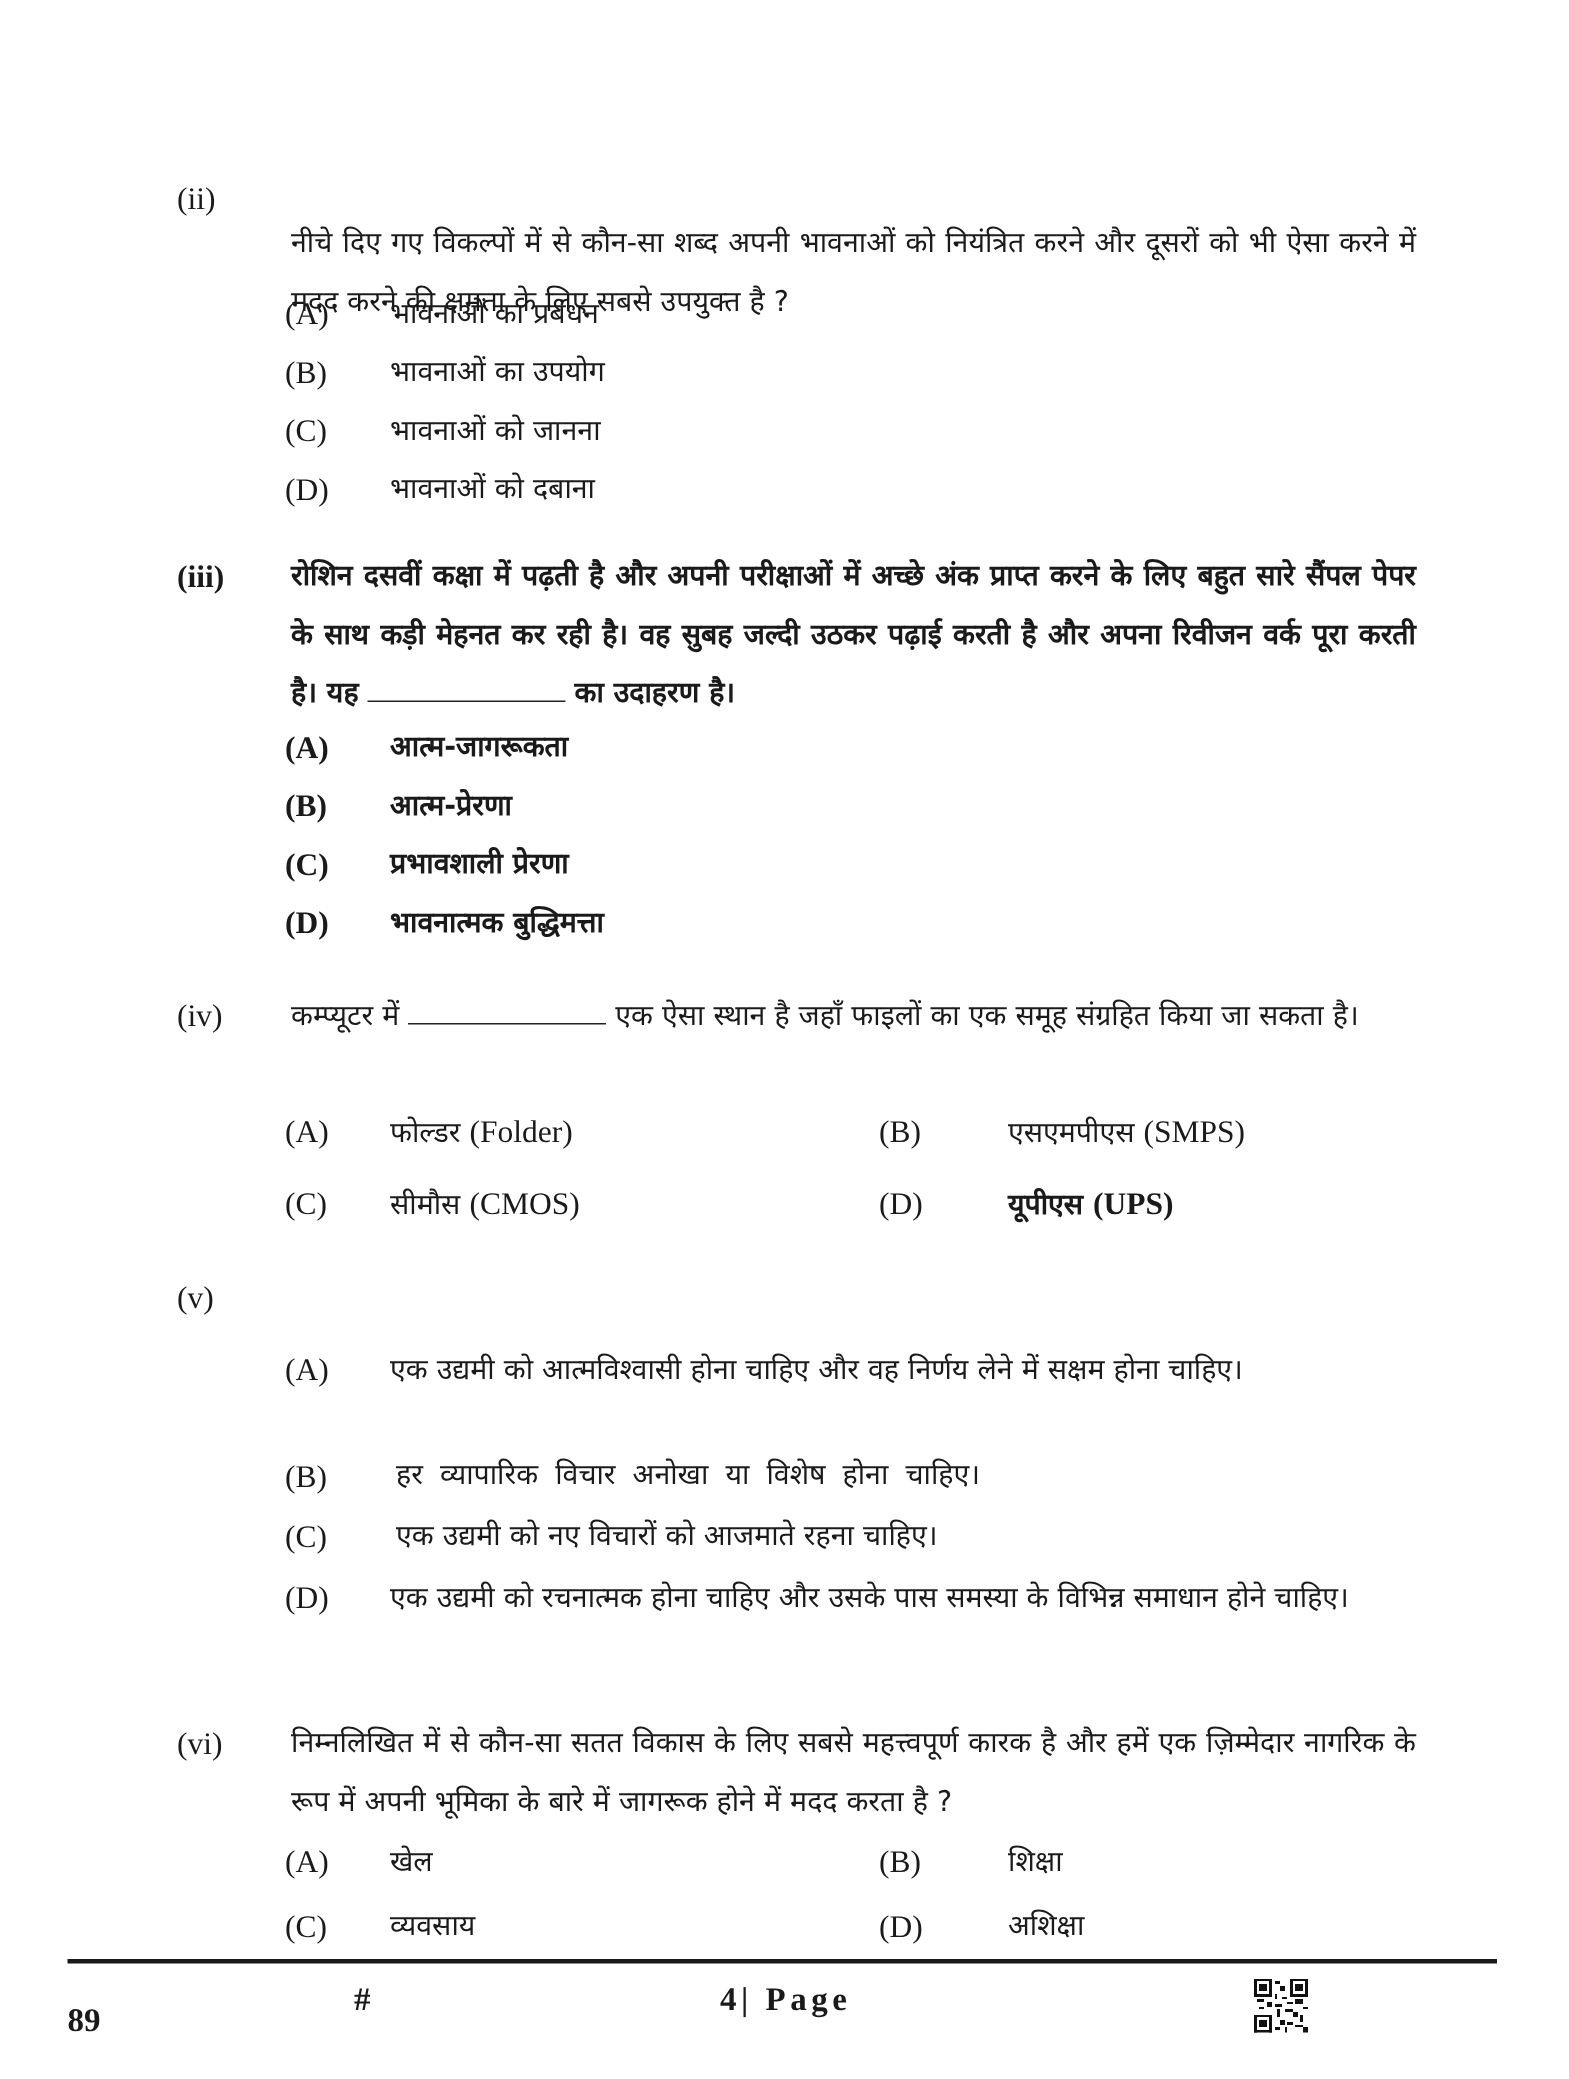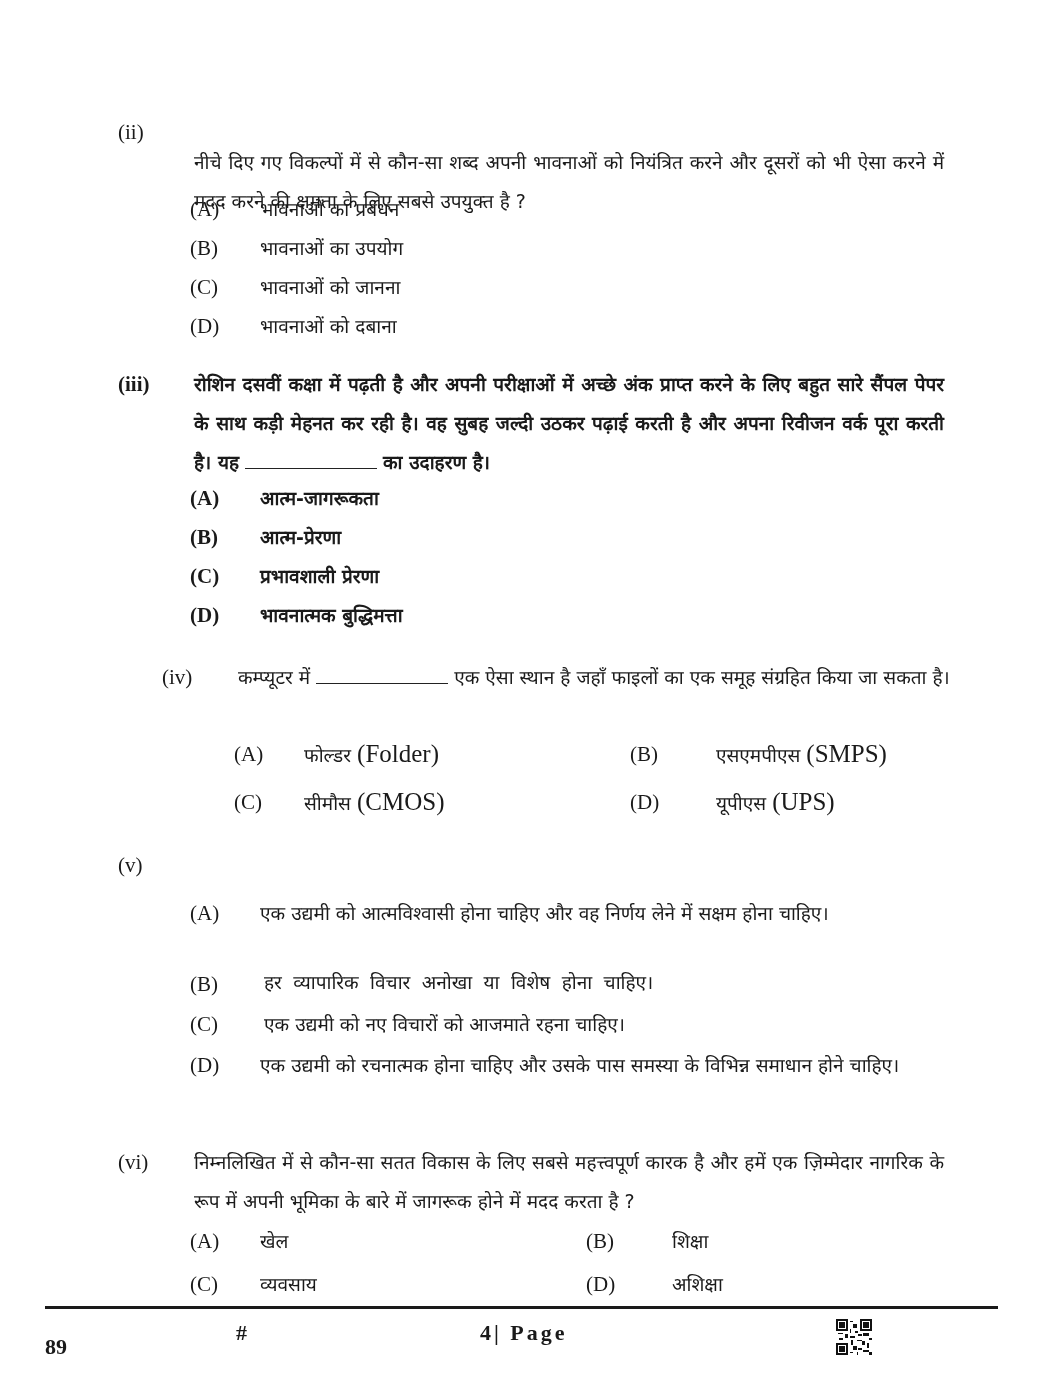--- a/index.html
+++ b/index.html
@@ -57,21 +57,21 @@
       font-size: 21px;
     }
     .opt .txt {
       position: absolute;
       left: 70px;
       top: 0;
       white-space: nowrap;
     }
     .opt .txt .en {
       font-family: "Liberation Serif", serif;
-      font-size: 25px;
+      font-size: 21px;
     }
     .opt-wrap .txt {
       white-space: normal;
       width: 680px;
       line-height: 39px;
       text-align: justify;
       text-align-last: left;
     }
     .blank {
       display: inline-block;
@@ -144,38 +144,38 @@
     <div class="opt" style="left:72px;top:191px;">
       <span class="lbl">(C)</span>
       <span class="txt">प्रभावशाली प्रेरणा</span>
     </div>
     <div class="opt" style="left:72px;top:230px;">
       <span class="lbl">(D)</span>
       <span class="txt">भावनात्मक बुद्धिमत्ता</span>
     </div>
   </div>
 
-  <div class="q" style="top:662px;height:160px;margin-left:44px;">
+  <div class="q" style="top:662px;height:160px;">
     <span class="qnum" style="top:3px;">(iv)</span>
     <div class="qtext" style="top:-4px;"><span>कम्प्यूटर में</span><span class="blank"></span><span>एक ऐसा स्थान है जहाँ फाइलों का एक समूह संग्रहित किया जा सकता है।</span></div>
     <div class="opt" style="left:72px;top:76px;">
       <span class="lbl">(A)</span>
       <span class="txt"><span>फोल्डर</span> <span class="en">(Folder)</span></span>
     </div>
     <div class="opt" style="left:468px;top:76px;">
       <span class="lbl">(B)</span>
       <span class="txt" style="left:86px;"><span>एसएमपीएस</span> <span class="en">(SMPS)</span></span>
     </div>
     <div class="opt" style="left:72px;top:124px;">
       <span class="lbl">(C)</span>
       <span class="txt"><span>सीमौस</span> <span class="en">(CMOS)</span></span>
     </div>
     <div class="opt" style="left:468px;top:124px;">
       <span class="lbl">(D)</span>
-      <span class="txt" style="left:86px;"><span>यूपीएस</span> <span class="en">(UPS)</span></span>
+      <span class="txt" style="left:86px;font-weight:bold;"><span>यूपीएस</span> <span class="en">(UPS)</span></span>
     </div>
   </div>
 
   <div class="q" style="top:850px;height:270px;">
     <span class="qnum" style="top:3px;">(v)</span>
     <div class="opt opt-wrap" style="left:72px;top:44px;">
       <span class="lbl" style="top:3px;">(A)</span>
       <span class="txt" style="left:70px;">एक उद्यमी को आत्मविश्वासी होना चाहिए और वह निर्णय लेने में सक्षम होना चाहिए।</span>
     </div>
     <div class="opt" style="left:72px;top:118px;">

